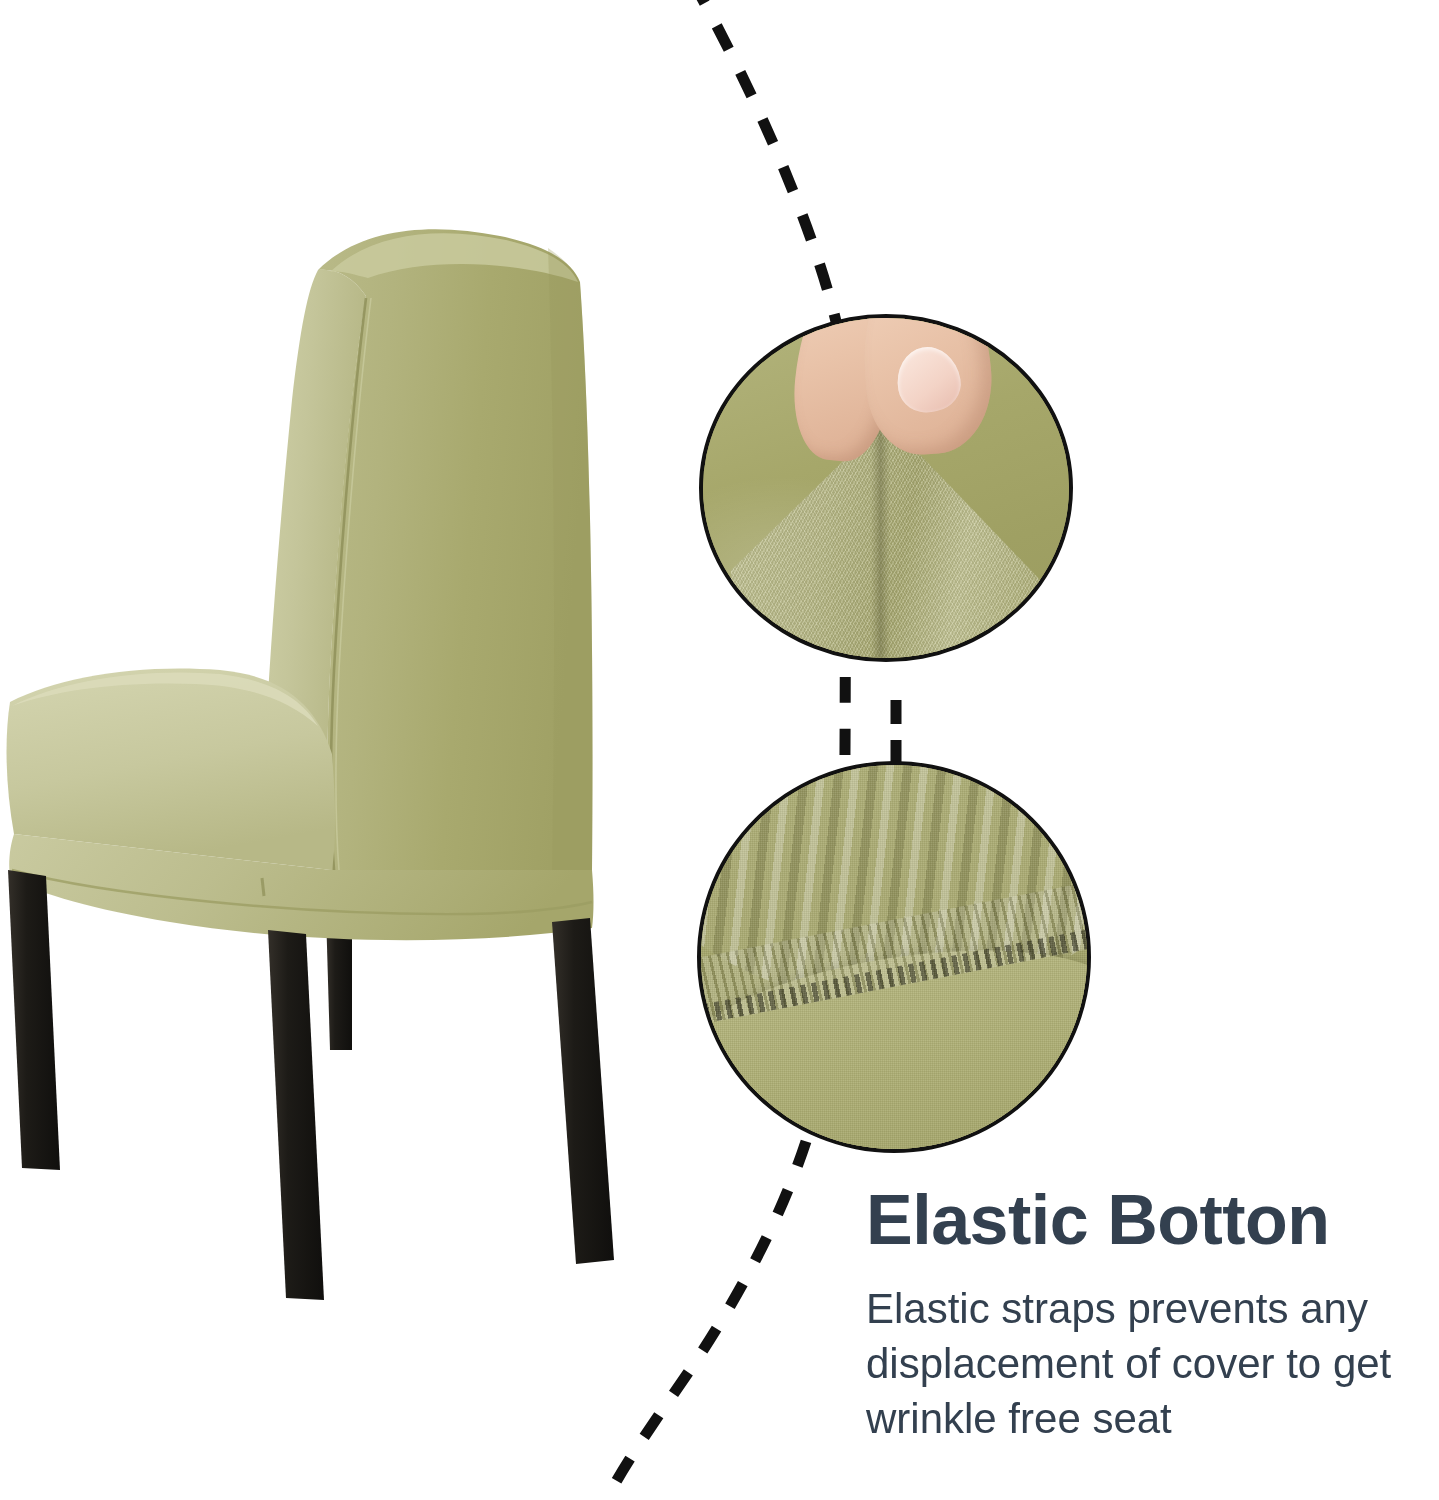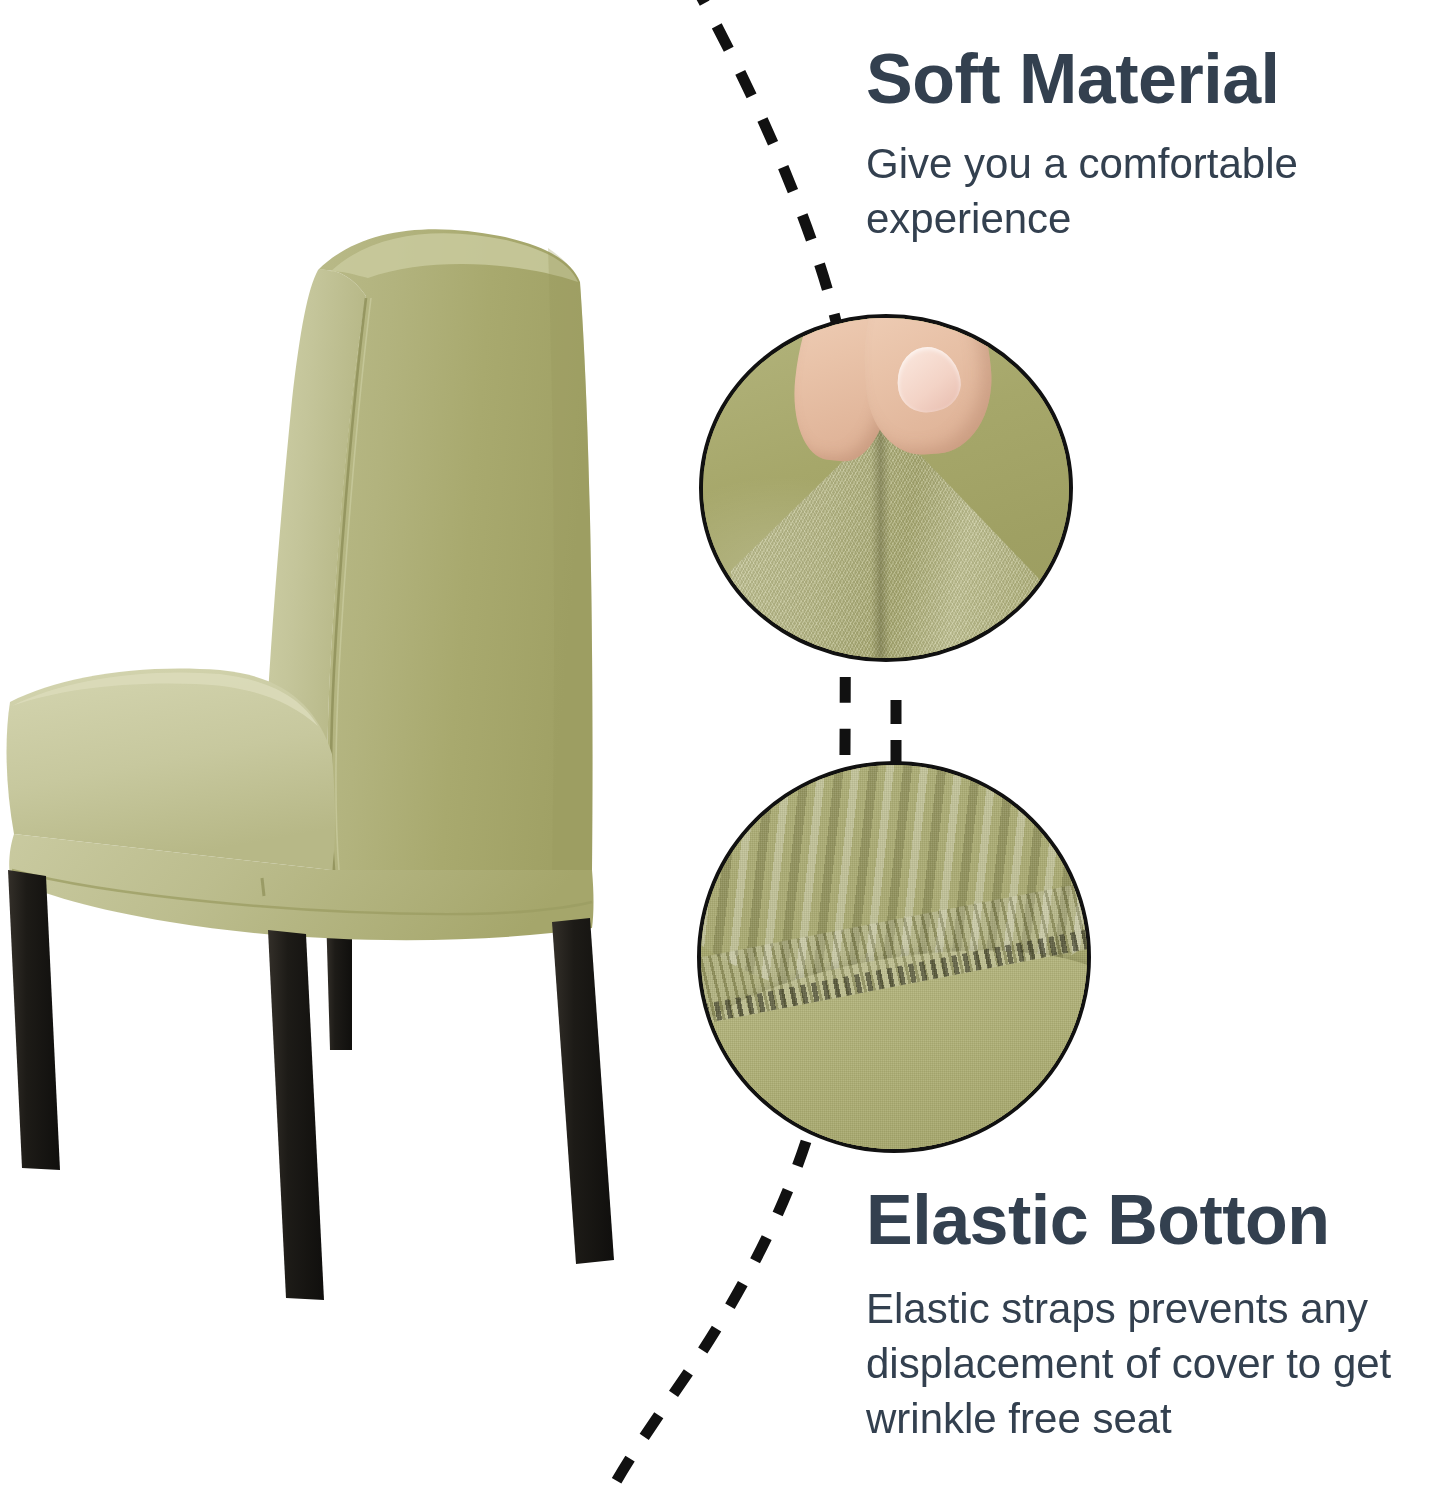--- a/index.html
+++ b/index.html
@@ -286,23 +286,19 @@
     <div class="callout-inner">
       <div class="elastic-bg"></div>
       <div class="elastic-ruffle"></div>
       <div class="elastic-lower"></div>
       <div class="elastic-gathers"></div>
       <div class="elastic-seam"></div>
       <div class="elastic-texture"></div>
     </div>
   </div>
 
-  <div class="feature-block" id="block-soft">
-    <div class="feature-title">Soft Material</div>
-    <div class="feature-desc">Give you a comfortable experience</div>
-  </div>
 
   <div class="feature-block" id="block-elastic">
     <div class="feature-title">Elastic Botton</div>
     <div class="feature-desc">Elastic straps prevents any displacement of cover to get wrinkle free seat</div>
   </div>
 
 </div>
 
 </body></html>

